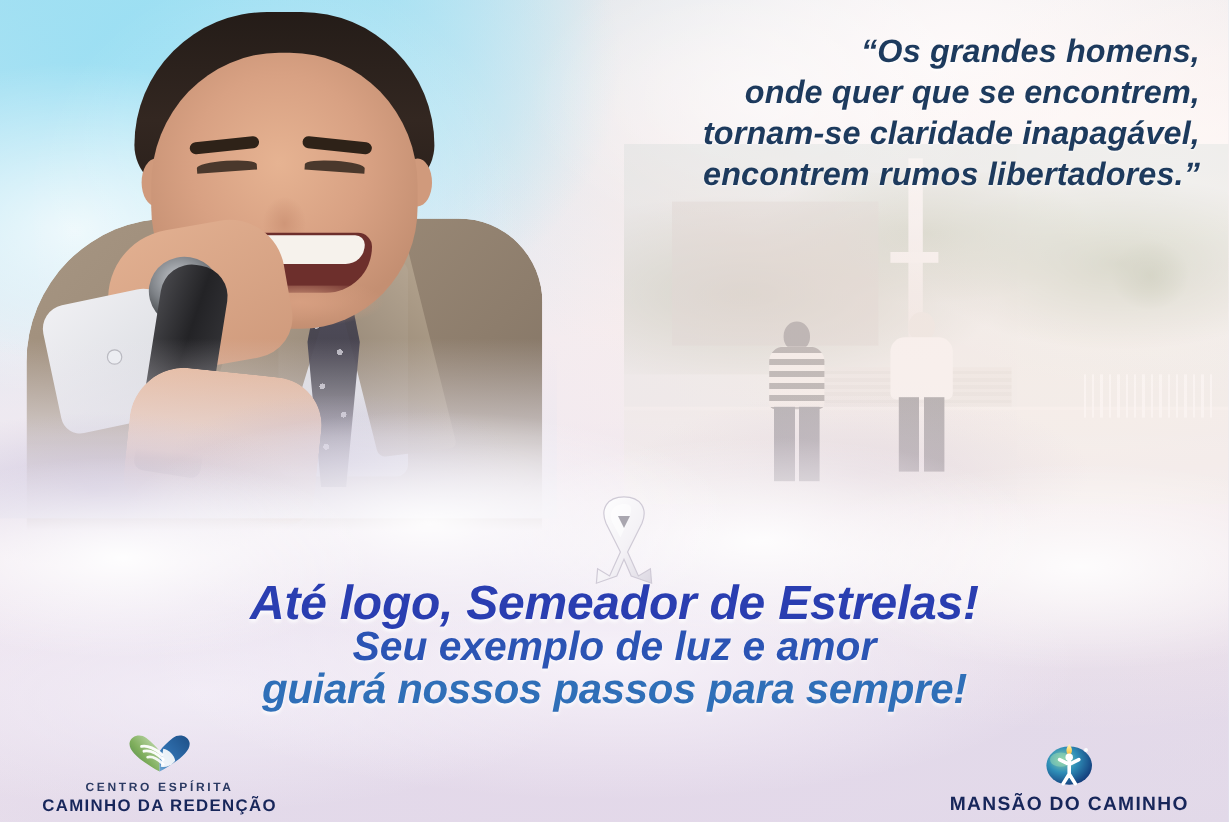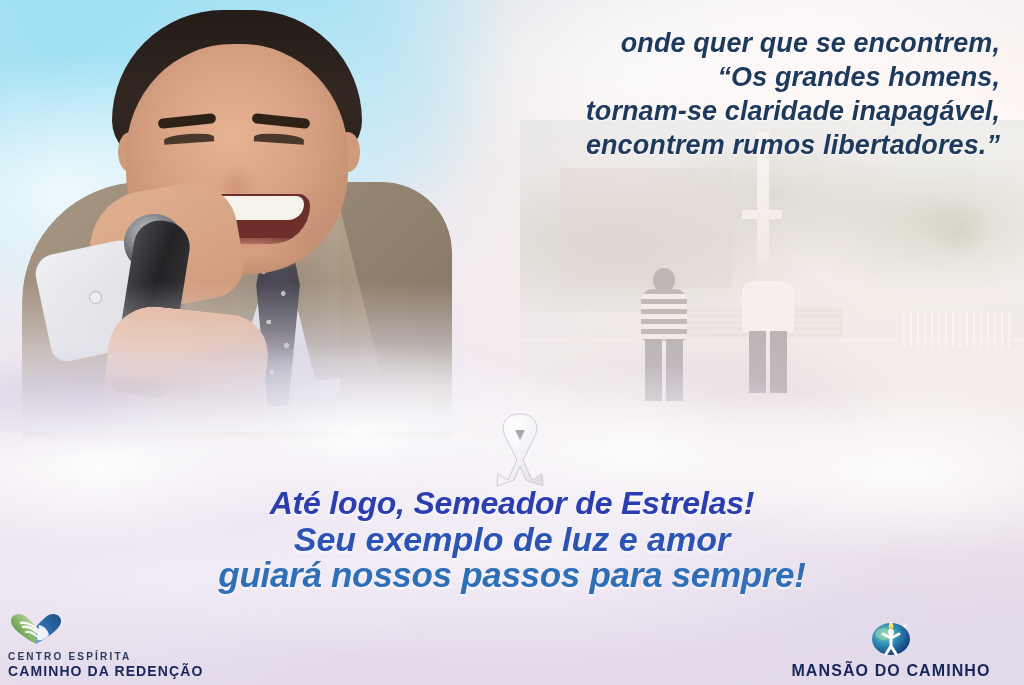--- a/index.html
+++ b/index.html
@@ -167,26 +167,26 @@
 
   
   .headline {
     position:absolute; left:0; top:485px; width:1024px;
     text-align:center;
     font-style:italic; font-weight:bold;
     color:#2a3eb1;
     line-height:36px;
     text-shadow:0 2px 3px rgba(255,255,255,.75);
   }
-  .hl1 { font-size:32px; letter-spacing:-.2px; }
+  .hl1 { font-size:40px; letter-spacing:-.2px; }
   .hl2 { font-size:34px; color:#2b54b4; }
   .hl3 { font-size:35px; color:#2f6fb8; letter-spacing:-.3px; }
 
   
-  .logo-left  { position:absolute; left:8px; bottom:6px; width:250px; }
+  .logo-left  { position:absolute; left:8px; bottom:6px; width:250px; text-align:center; }
   .logo-right { position:absolute; right:8px; bottom:6px; width:250px; text-align:center; }
   .logo-mark  { display:block; margin:0 auto 2px; }
   .logo-t1 { font-size:10px; font-weight:bold; letter-spacing:2.2px; color:#2b3a63; line-height:12px; }
   .logo-t2 { font-size:14px; font-weight:bold; letter-spacing:1.1px; color:#17265a; line-height:16px; }
   .logo-r1 { font-size:16px; font-weight:bold; letter-spacing:1.1px; color:#17265a; line-height:16px; }
 </style>
 </head>
 <body>
 
 <div id="poster">
@@ -244,22 +244,22 @@
     <div class="handMic"></div>
     <div class="portrait-fade"></div>
   </div>
 
   <div class="clouds">
     <div class="cl-purp"></div>
     <div class="cl-haze"></div>
   </div>
 
   <div class="quote">
+    <div class="quote-line">“Os grandes homens,</div>
     <div class="quote-line">onde quer que se encontrem,</div>
-    <div class="quote-line">“Os grandes homens,</div>
     <div class="quote-line">tornam-se claridade inapagável,</div>
     <div class="quote-line">encontrem rumos libertadores.”</div>
   </div>
 
   <div class="ribbon">
     <svg width="72" height="82" viewBox="0 0 72 82" aria-hidden="true">
       <defs>
         <linearGradient id="rg" x1="0" y1="0" x2="1" y2="1">
           <stop offset="0%" stop-color="#ffffff"></stop>
           <stop offset="55%" stop-color="#f4f2f6"></stop>

